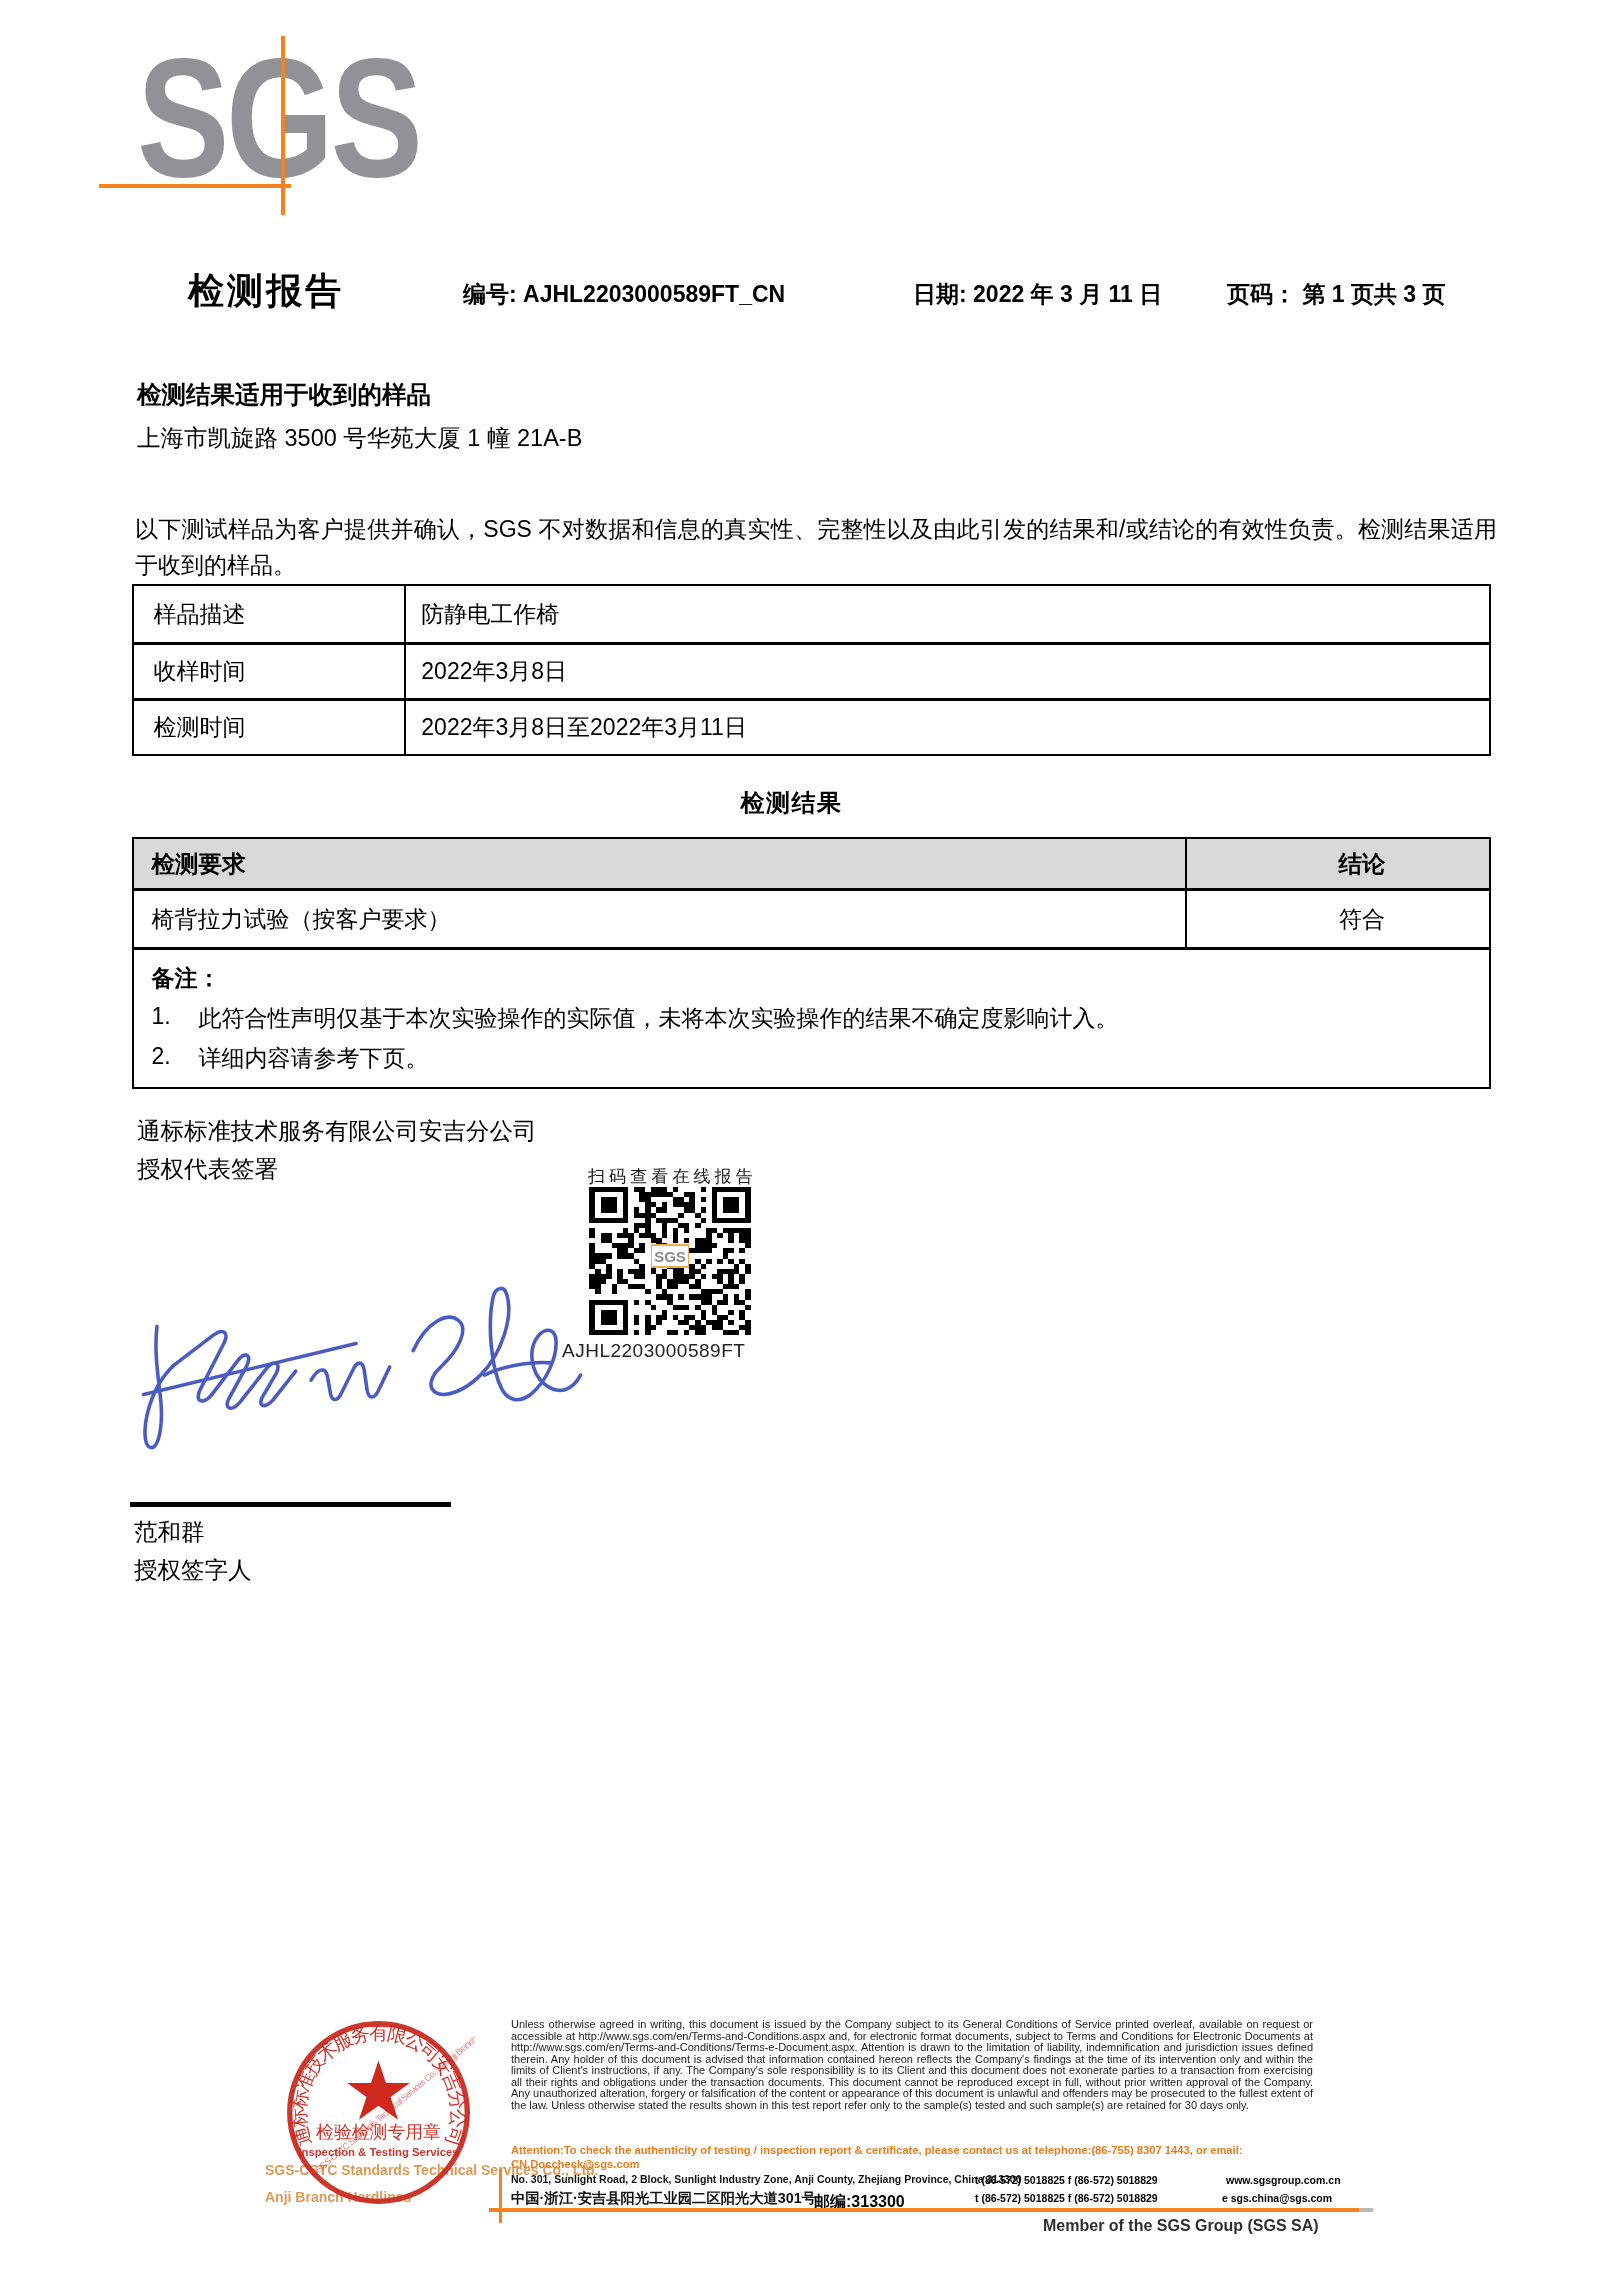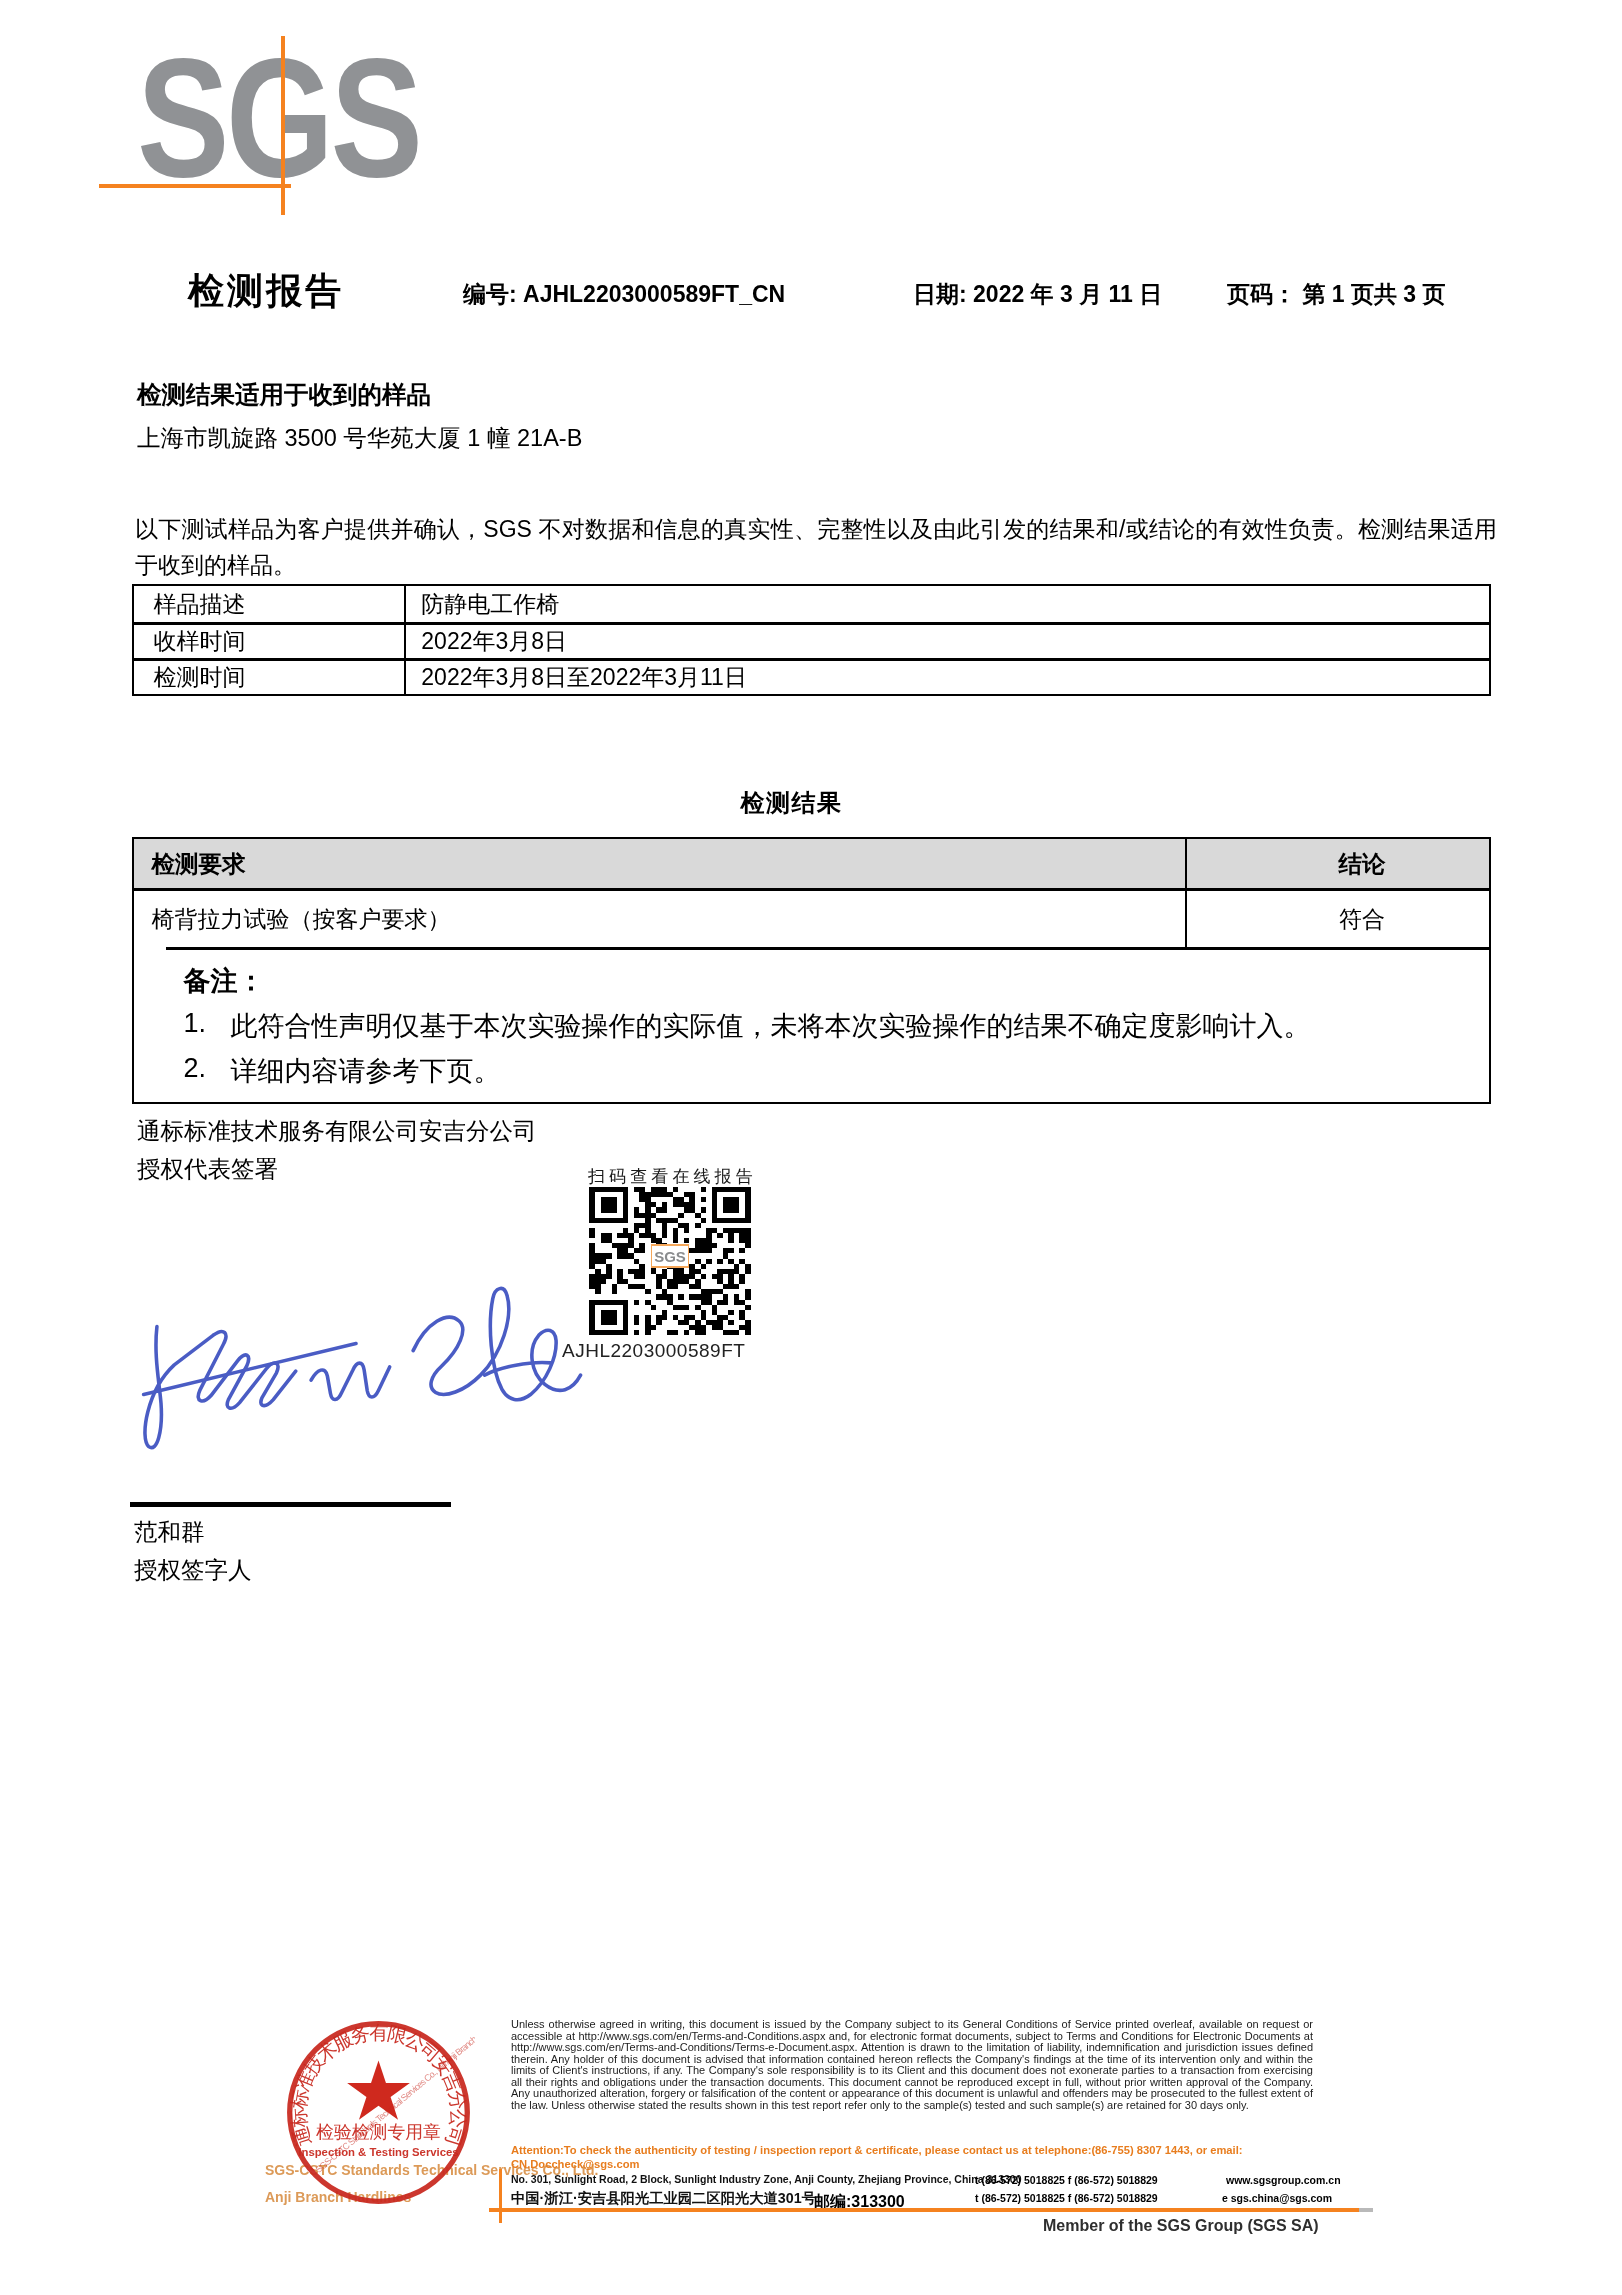--- a/index.html
+++ b/index.html
@@ -23,33 +23,33 @@
   #client-address{left:137px;top:422px;font-size:23.5px;}
 
   
   #disclaimer{left:135px;top:511px;width:1362px;font-size:23px;line-height:36px;text-align:justify;}
 
   
   .tbl{left:132px;width:1359px;border:2.6px solid #000;box-sizing:border-box;}
   #sample-table{top:584px;}
   .trow{display:flex;align-items:center;box-sizing:border-box;}
   .trow + .trow{border-top:3.6px solid #000;}
-  .t1row{height:36px;font-size:23px;}
+  .t1row{height:56px;font-size:23px;}
   .t1-label{width:272px;align-self:stretch;display:flex;align-items:center;
             border-right:2px solid #000;padding-left:19.4px;box-sizing:border-box;}
   .t1-value{flex:1;padding-left:15.3px;}
 
   #results-heading{left:0;top:787px;width:1583px;text-align:center;font-size:24px;font-weight:bold;letter-spacing:1.5px;}
   #result-table{top:837px;}
   .t2-head{height:49px;background:#d9d9d9;font-weight:bold;font-size:23.5px;}
   .t2-req{flex:1;align-self:stretch;display:flex;align-items:center;
           border-right:2px solid #000;padding-left:17.4px;box-sizing:border-box;}
   .t2-con{width:254px;text-align:center;padding-left:48px;}
   .t2-body{height:59px;font-size:23px;}
-  .remarks{display:block;padding:9.2px 0 13.3px 17.4px;font-size:27px;margin-left:32px;}
+  .remarks{display:block;padding:9.2px 0 13.3px 17.4px;font-size:23px;}
   .remarks-title{font-weight:bold;margin:4.1px 0 9.2px 0;}
   .remark-line{display:flex;margin-top:8.2px;}
   .remark-num{width:47px;}
   .remark-text{flex:1;padding-right:24px;}
 
   
   #sign-company{left:137px;top:1115px;font-size:23.5px;}
   #sign-caption{left:137px;top:1153px;font-size:23.5px;}
   #qr-label{left:588px;top:1165px;width:169px;font-size:17px;letter-spacing:4.1px;white-space:nowrap;color:#1a1a1a;}
   #qr-code{left:589px;top:1187px;width:162px;height:149px;}

